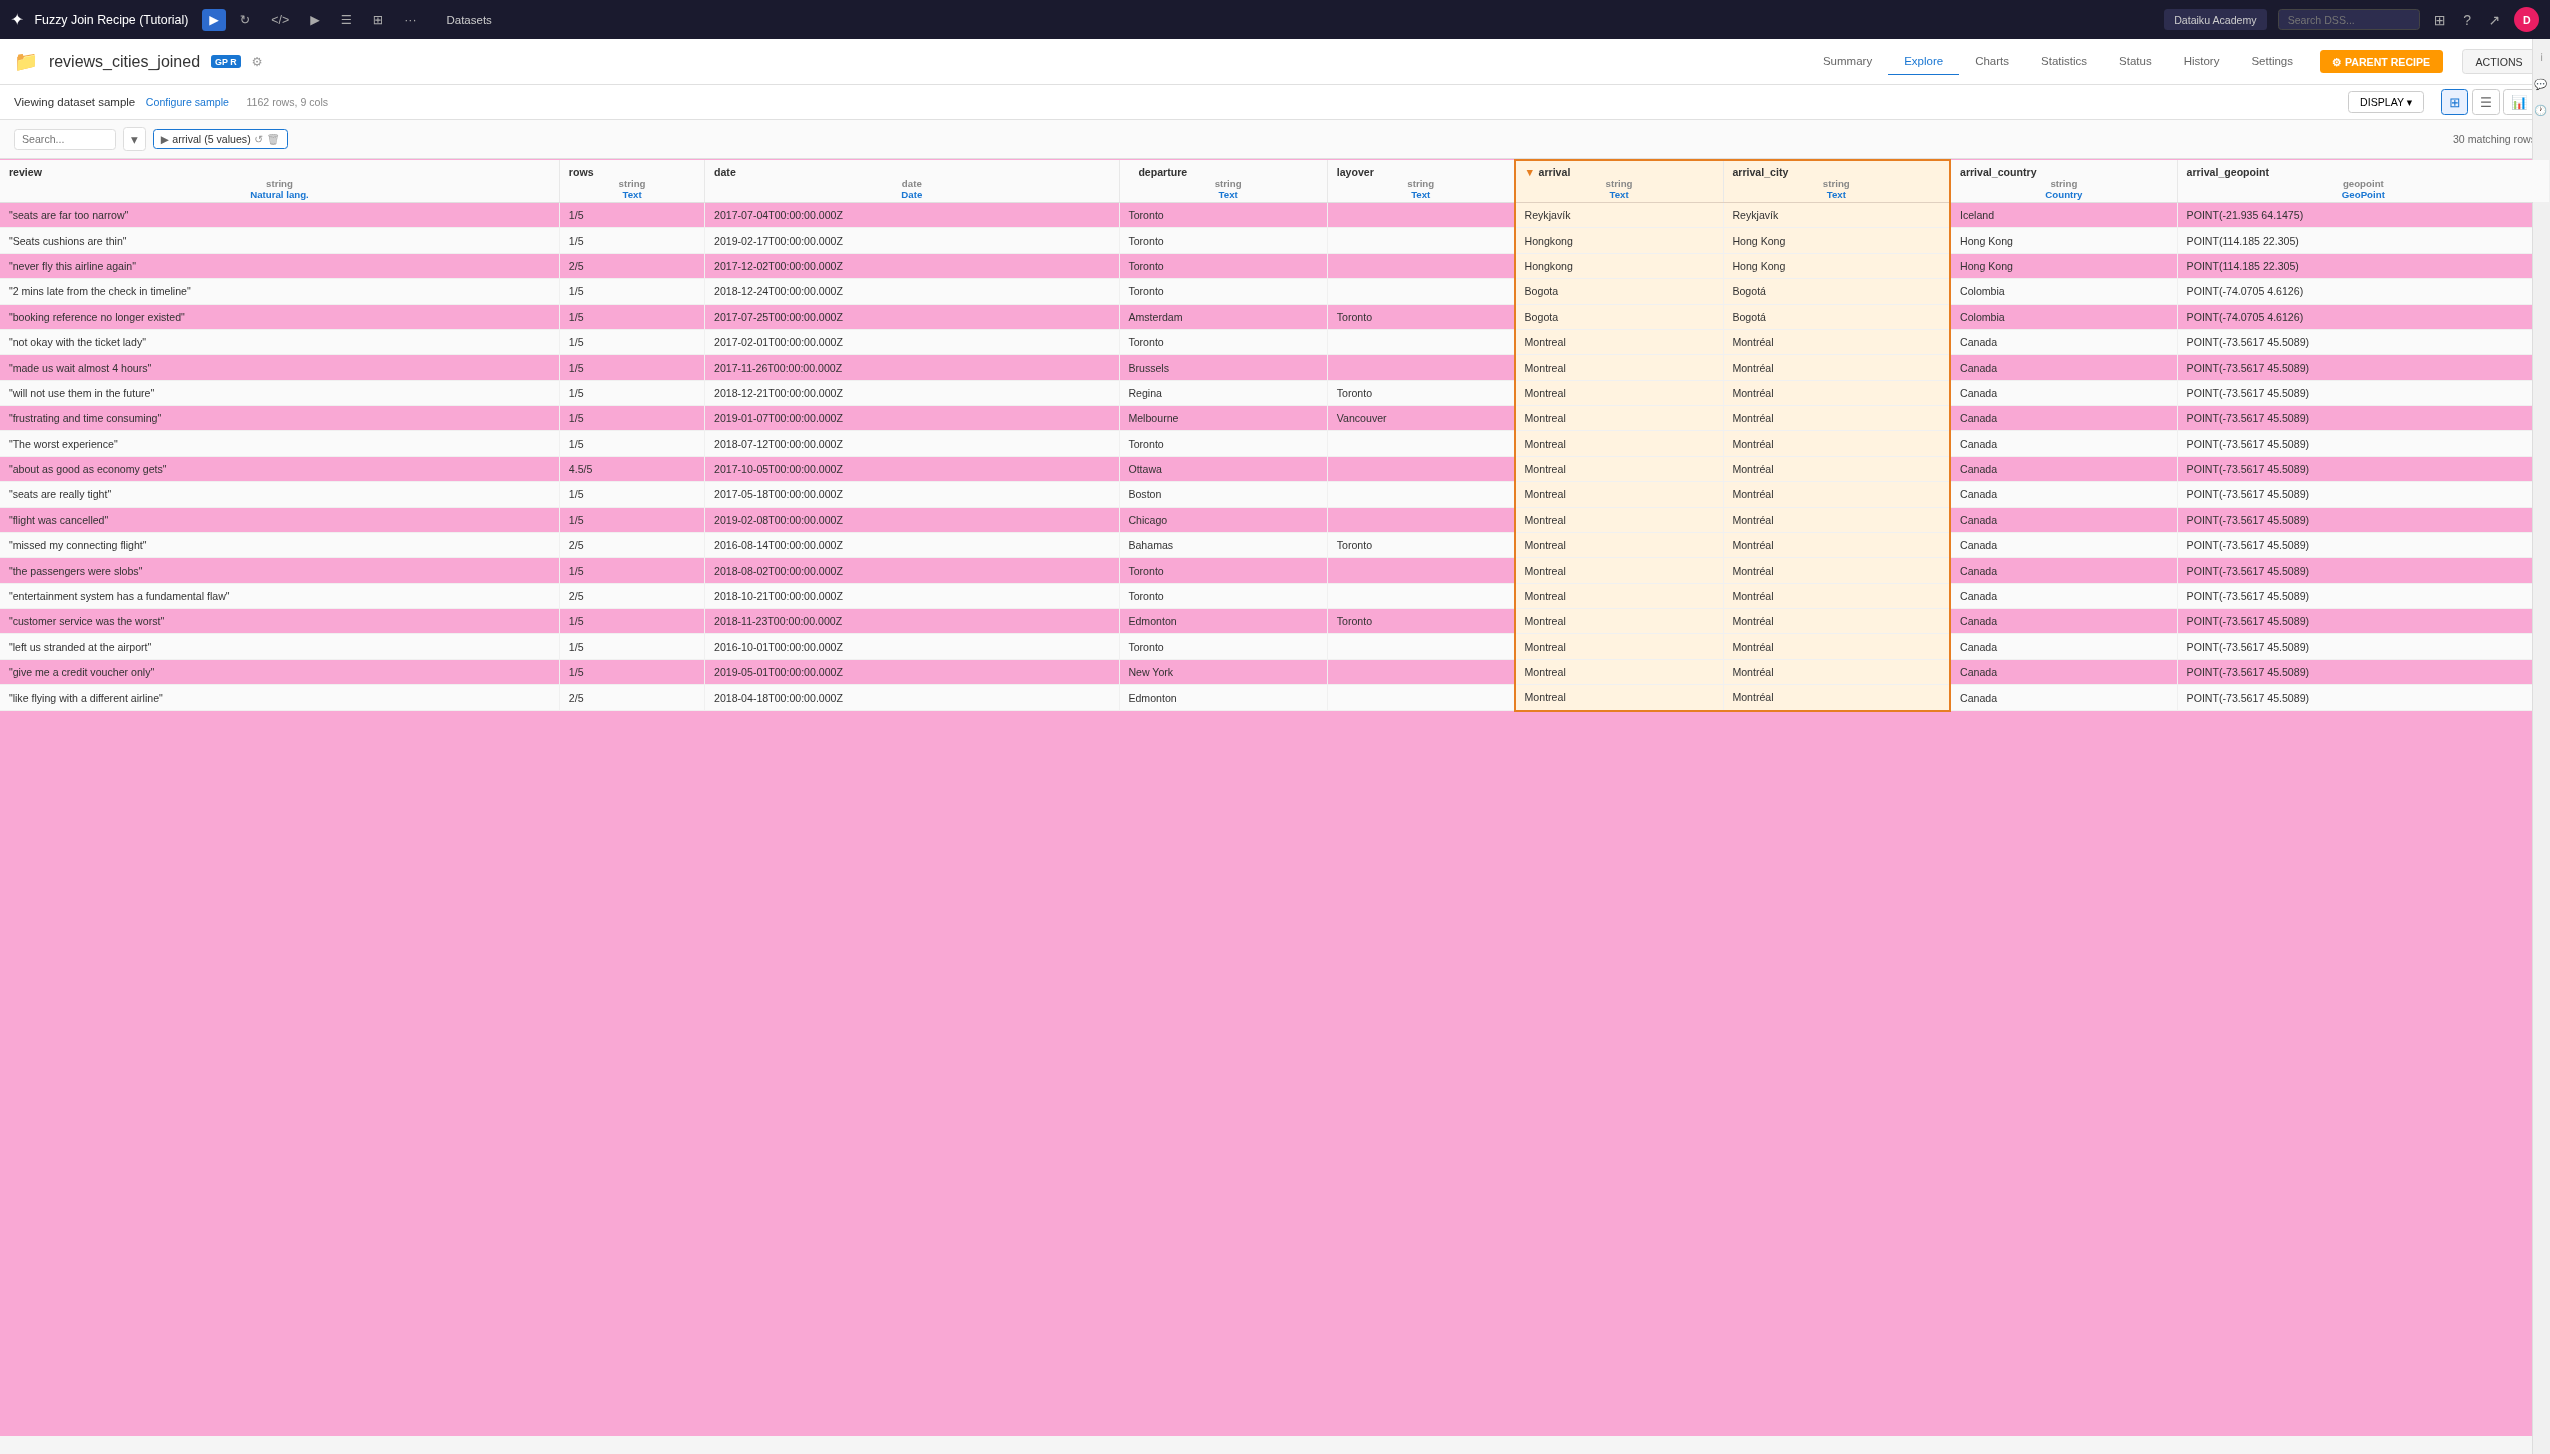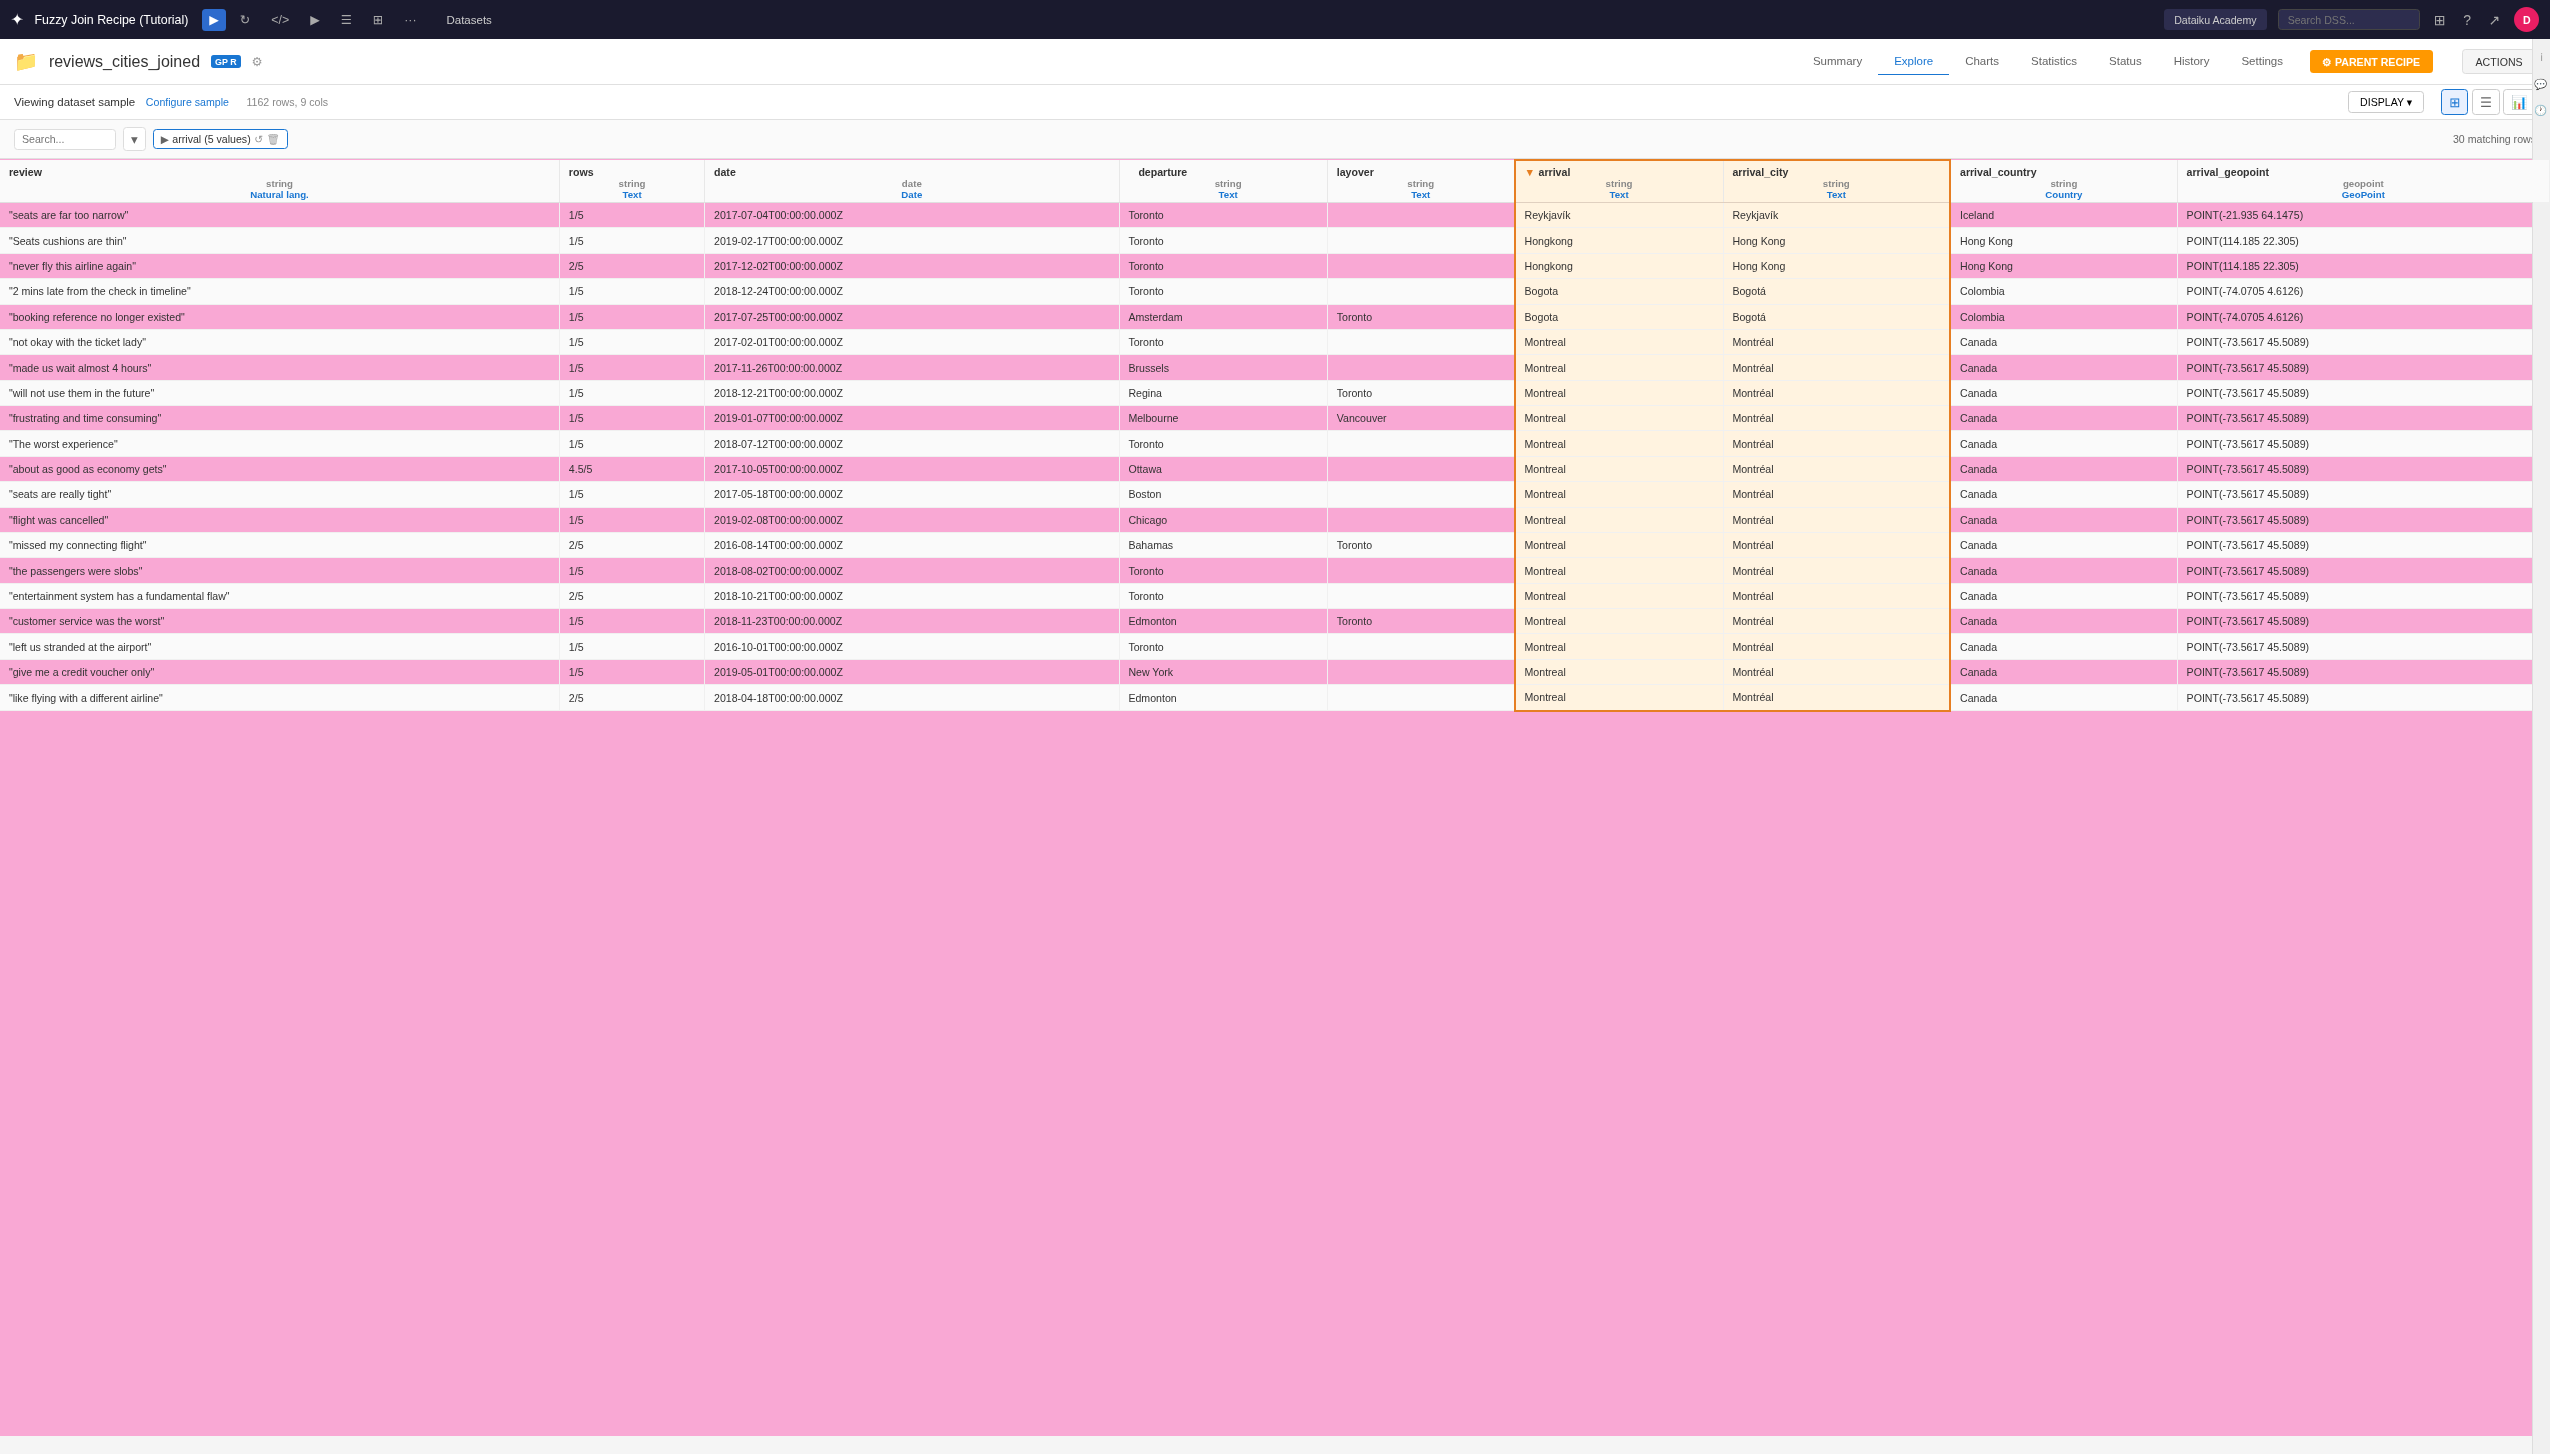--- a/index.html
+++ b/index.html
@@ -22,21 +22,21 @@
     
     .dataset-header { background: white; border-bottom: 0.9px solid #e0e0e0; padding: 7px 14px; display: flex; align-items: center; gap: 10.6px; height: 46px; }
     .folder-icon { color: #1976d2; font-size: 19.5px; }
     .dataset-name { font-size: 16px; font-weight: 500; color: #333; }
     .dataset-badge { background: #1976d2; color: white; font-size: 8.9px; padding: 1.8px 4.4px; border-radius: 2.7px; font-weight: bold; }
     .settings-icon { color: #999; font-size: 12.4px; cursor: pointer; }
     .nav-tabs { display: flex; align-items: center; gap: 0; margin-left: auto; }
     .nav-tab { padding: 7px 16px; font-size: 11.5px; color: #666; cursor: pointer; border-bottom: 1.8px solid transparent; text-decoration: none; }
     .nav-tab.active { color: #1976d2; border-bottom: 1.8px solid #1976d2; font-weight: 500; }
     .parent-recipe-btn { background: #ff9800; color: white; border: none; padding: 5.3px 12.4px; border-radius: 3.5px; font-size: 10.6px; font-weight: bold; cursor: pointer; display: flex; align-items: center; gap: 3.5px; }
-    .actions-btn { background: #f5f5f5; border: 0.9px solid #ddd; color: #333; padding: 5.3px 12.4px; border-radius: 3.5px; font-size: 10.6px; cursor: pointer; margin-left: 19px; }
+    .actions-btn { background: #f5f5f5; border: 0.9px solid #ddd; color: #333; padding: 5.3px 12.4px; border-radius: 3.5px; font-size: 10.6px; cursor: pointer; margin-left: 9px; }
 
     
     .sub-header { background: white; padding: 7px 14px; display: flex; align-items: center; gap: 10.6px; border-bottom: 0.9px solid #e0e0e0; height: 35px; }
     .viewing-text { font-size: 11.5px; color: #333; font-weight: 500; }
     .configure-link { color: #1976d2; font-size: 10.6px; cursor: pointer; text-decoration: none; }
     .display-btn { margin-left: auto; background: white; border: 0.9px solid #ccc; padding: 4.4px 10.6px; border-radius: 3.5px; font-size: 10.6px; cursor: pointer; display: flex; align-items: center; gap: 3.5px; }
     .view-btns { display: flex; gap: 3.5px; margin-left: 7px; }
     .view-btn { background: white; border: 0.9px solid #ccc; padding: 4.4px 7px; border-radius: 3.5px; cursor: pointer; color: #666; }
     .view-btn.active { background: #e8f0fe; border-color: #1976d2; color: #1976d2; }
 

